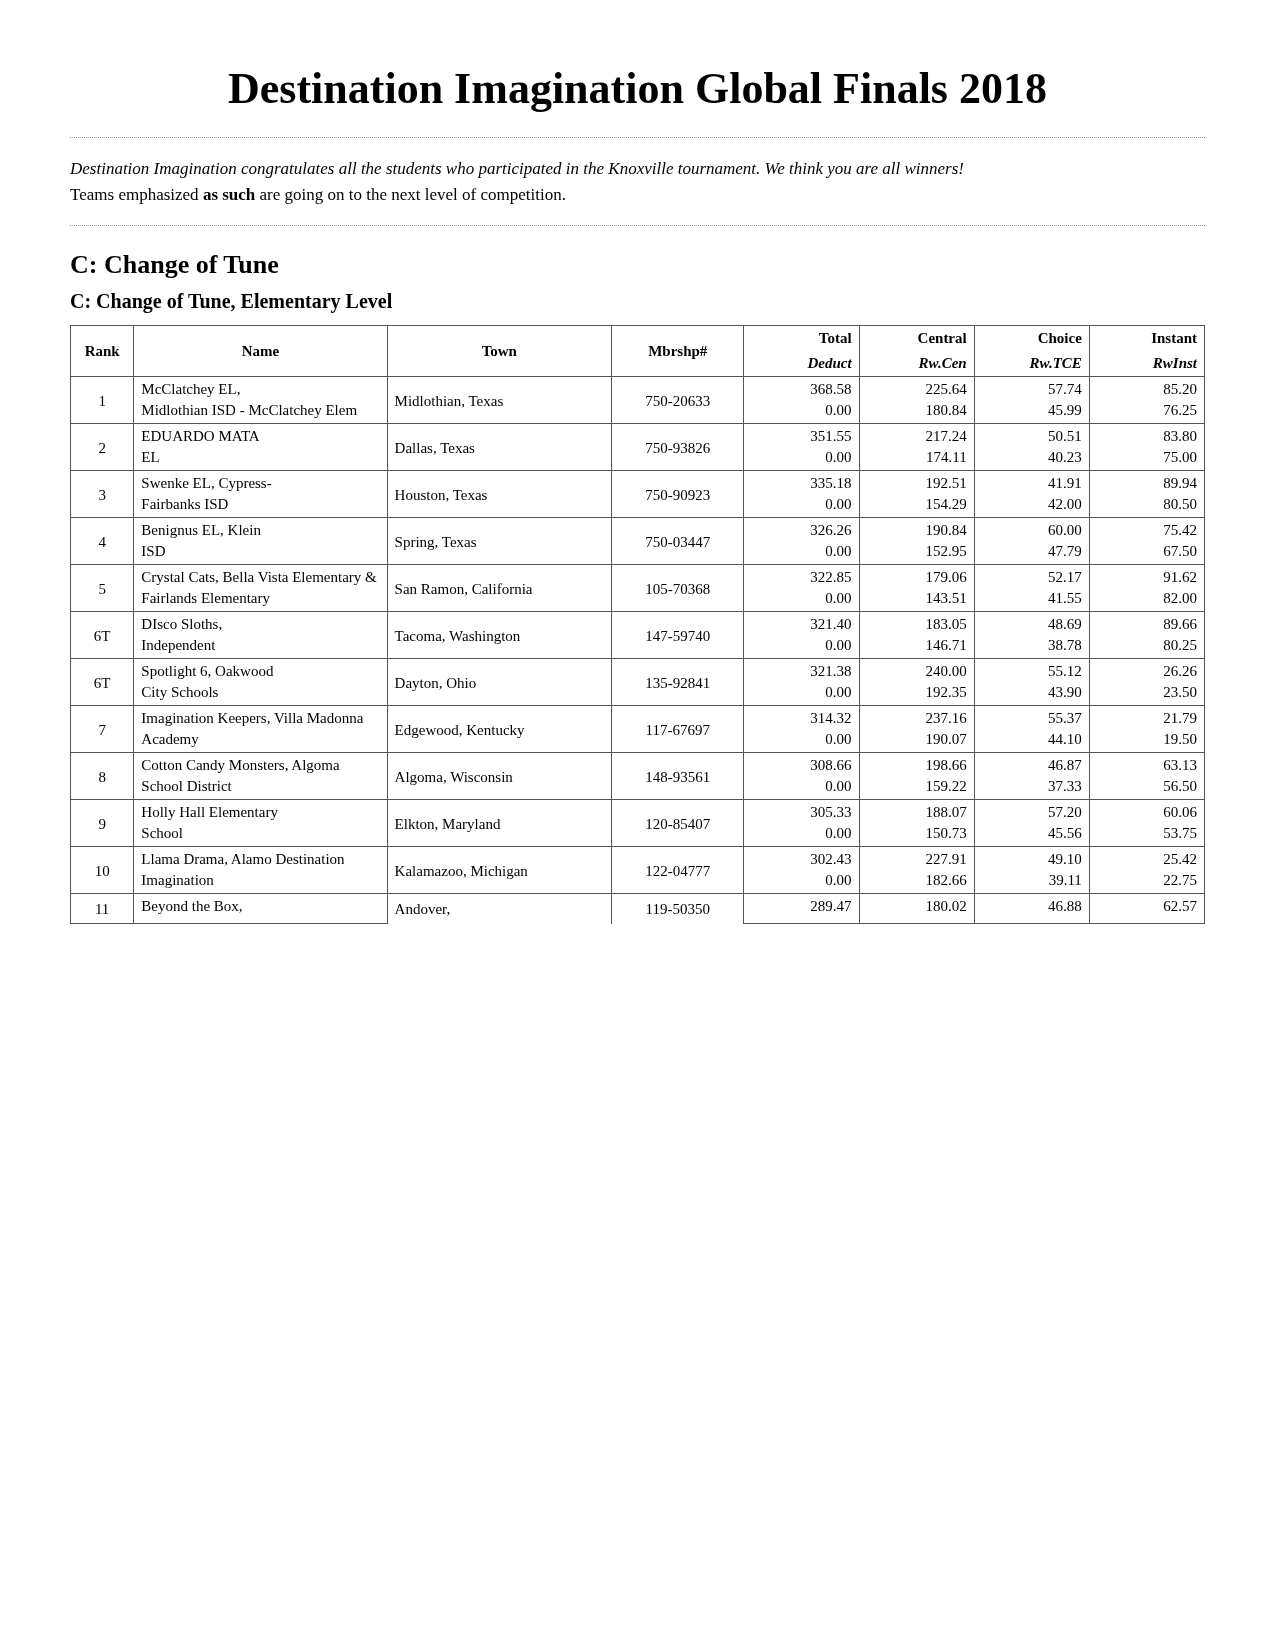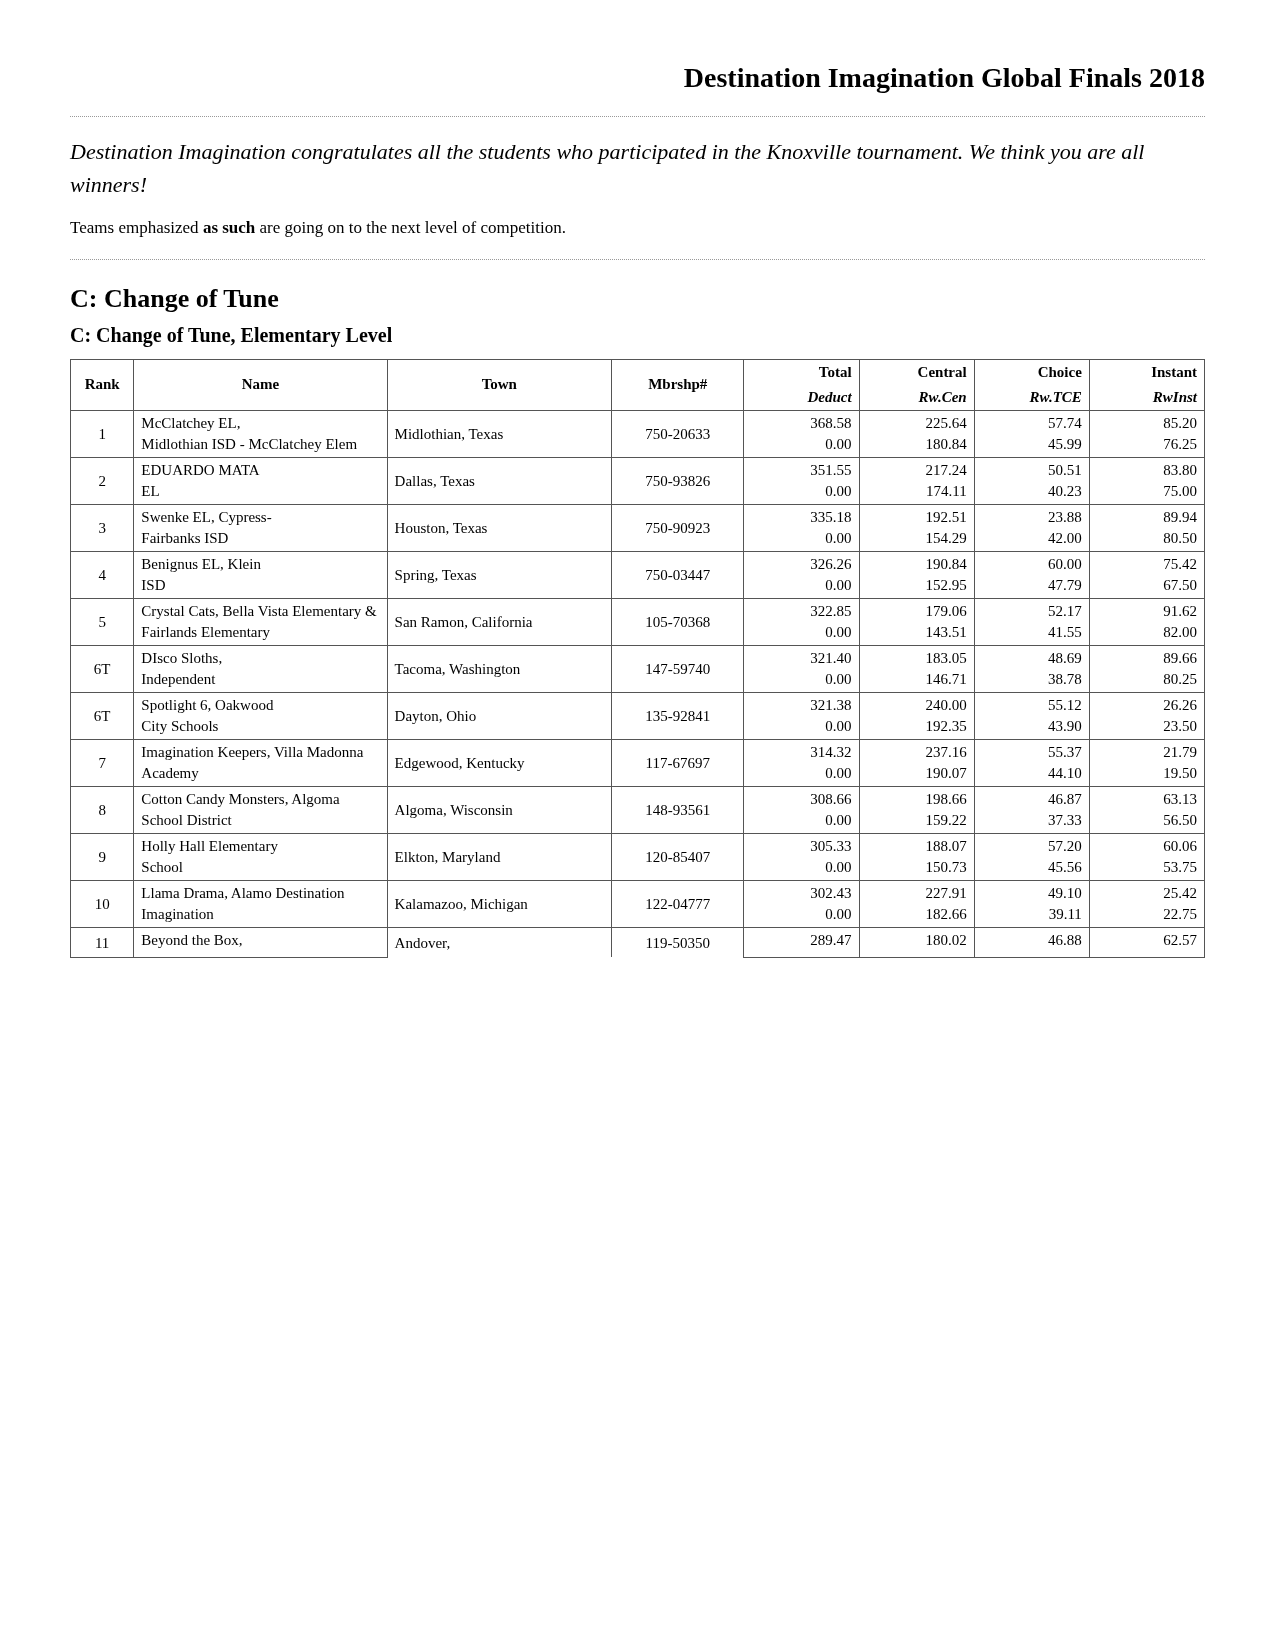--- a/index.html
+++ b/index.html
@@ -5,35 +5,35 @@
     * { box-sizing: border-box; margin: 0; padding: 0; }
     body {
       font-family: 'Times New Roman', Times, serif;
       background: #fff;
       color: #000;
       width: 1275px;
       min-height: 1650px;
       padding: 60px 70px;
     }
     .page-title {
-      text-align: right;
-      font-weight: bold;
-      font-size: 28px;
+      text-align: center;
+      font-weight: bold;
+      font-size: 44px;
       line-height: 1.3;
       margin-bottom: 20px;
     }
     .divider-dotted {
       border: none;
       border-top: 1px dotted #999;
       margin: 18px 0;
     }
     .intro-italic {
       font-style: italic;
-      font-size: 22px;
-      margin-bottom: 14px;
+      font-size: 17px;
+      margin-bottom: 0;
       line-height: 1.5;
     }
     .intro-normal {
       font-size: 17px;
       margin-bottom: 18px;
       line-height: 1.5;
     }
     .section-title {
       font-size: 26px;
       font-weight: bold;
@@ -159,21 +159,21 @@
         <td class="num" style="border-top: none;">40.23</td>
         <td class="num" style="border-top: none;">75.00</td>
       </tr>
       <tr class="row-top">
         <td class="rank-cell" rowspan="2">3</td>
         <td style="border-bottom: none;">Swenke EL, Cypress-</td>
         <td rowspan="2">Houston, Texas</td>
         <td rowspan="2" style="text-align: center;">750-90923</td>
         <td class="num" style="border-bottom: none;">335.18</td>
         <td class="num" style="border-bottom: none;">192.51</td>
-        <td class="num" style="border-bottom: none;">23.88</td>
+        <td class="num" style="border-bottom: none;">41.91</td>
         <td class="num" style="border-bottom: none;">89.94</td>
       </tr>
       <tr class="row-bot">
         <td style="border-top: none;">Fairbanks ISD</td>
         <td class="num" style="border-top: none;">0.00</td>
         <td class="num" style="border-top: none;">154.29</td>
         <td class="num" style="border-top: none;">42.00</td>
         <td class="num" style="border-top: none;">80.50</td>
       </tr>
       <tr class="row-top">

